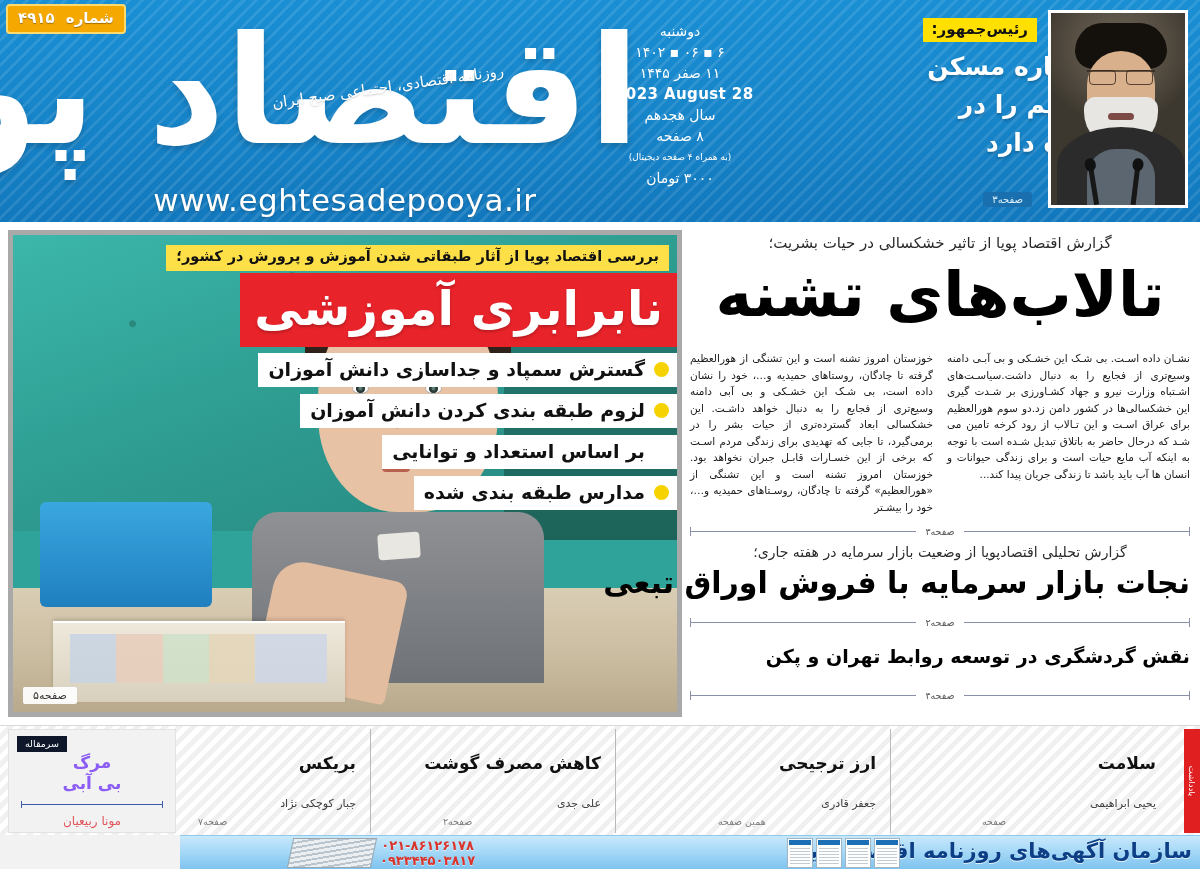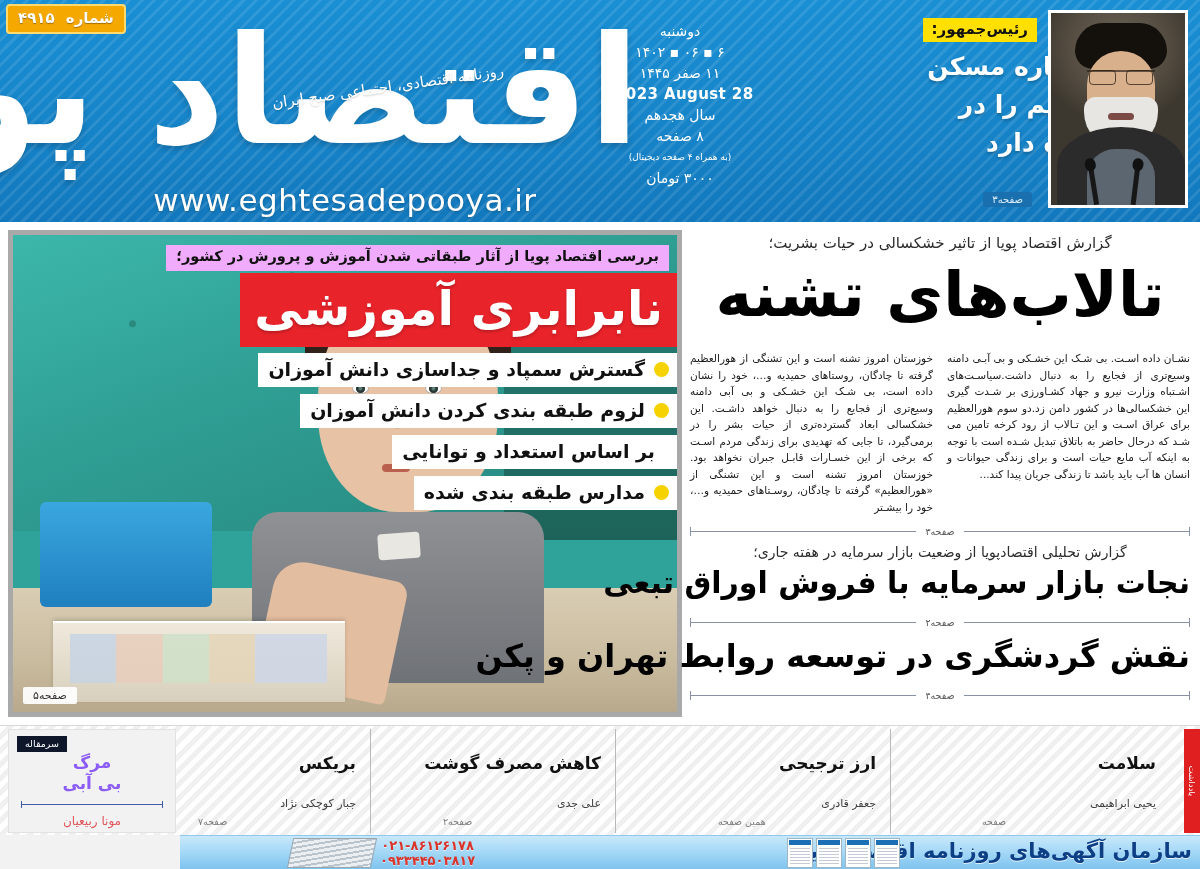--- a/index.html
+++ b/index.html
@@ -221,40 +221,40 @@
     position:absolute; left:55%; bottom:32%; width:42px; height:26px;
     background:#e9e7e2; transform:rotate(-4deg); border-radius:4px;
   }
   .ps-photo .arm{
     position:absolute; left:38%; bottom:4%; width:20%; height:26%;
     background:#e3bda0; border-radius:30px 14px 6px 6px; transform:rotate(12deg);
   }
 
   .ps-kicker{
     position:absolute; top:10px; right:8px; z-index:4;
-    background:#f0abfc; color:#111;
+    background:#fde047; color:#111;
     font-size:14.5px; font-weight:bold; padding:3px 10px 7px;
     white-space:nowrap;
   }
   .ps-headline{
     position:absolute; top:38px; right:0; z-index:4;
     background:#e8232a; color:#ffffff;
     font-size:48px; font-weight:bold; line-height:66px;
     padding:2px 14px 6px; white-space:nowrap;
     text-shadow:0 2px 3px rgba(0,0,0,.2);
   }
   .ps-bullets{ position:absolute; top:118px; right:0; z-index:4; width:100%; }
   .ps-bullets li{
     list-style:none; display:inline-flex; align-items:center; clear:both;
     float:right; margin-bottom:7px;
     background:#ffffff; color:#111;
     font-size:19px; font-weight:bold; line-height:26px;
     padding:3px 8px 5px 10px; white-space:nowrap;
   }
-  .ps-bullets li.nb{ padding-right:22px; }
+  .ps-bullets li.nb{ padding-right:32px; }
   .dot{
     display:inline-block; width:15px; height:15px; border-radius:50%;
     background:#f6d300; margin-left:9px; flex:none;
   }
   .ps-page{
     position:absolute; left:10px; bottom:8px; z-index:4;
     background:rgba(255,255,255,.92); color:#333;
     font-size:11px; padding:2px 10px; border-radius:2px;
   }
 
@@ -291,21 +291,21 @@
   }
   .rc-kicker2{
     text-align:center; color:#2b2b2b; font-size:14px; margin-top:6px; white-space:nowrap;
   }
   .rc-h2{
     text-align:center; color:#000; font-weight:bold;
     font-size:30px; line-height:46px; white-space:nowrap;
   }
   .rc-h3{
     text-align:right; color:#000; font-weight:bold;
-    font-size:32px; line-height:46px; margin-top:4px; white-space:nowrap;
+    font-size:19px; line-height:46px; margin-top:4px; white-space:nowrap;
   }
 
   
   .indexbar{
     position:absolute; top:725px; left:0; width:1200px; height:110px;
     background:
       repeating-linear-gradient(135deg,
         #ffffff 0px,#ffffff 5px,#f0f0f0 5px,#f0f0f0 10px);
     border-top:1px solid #d8d8d8;
   }

